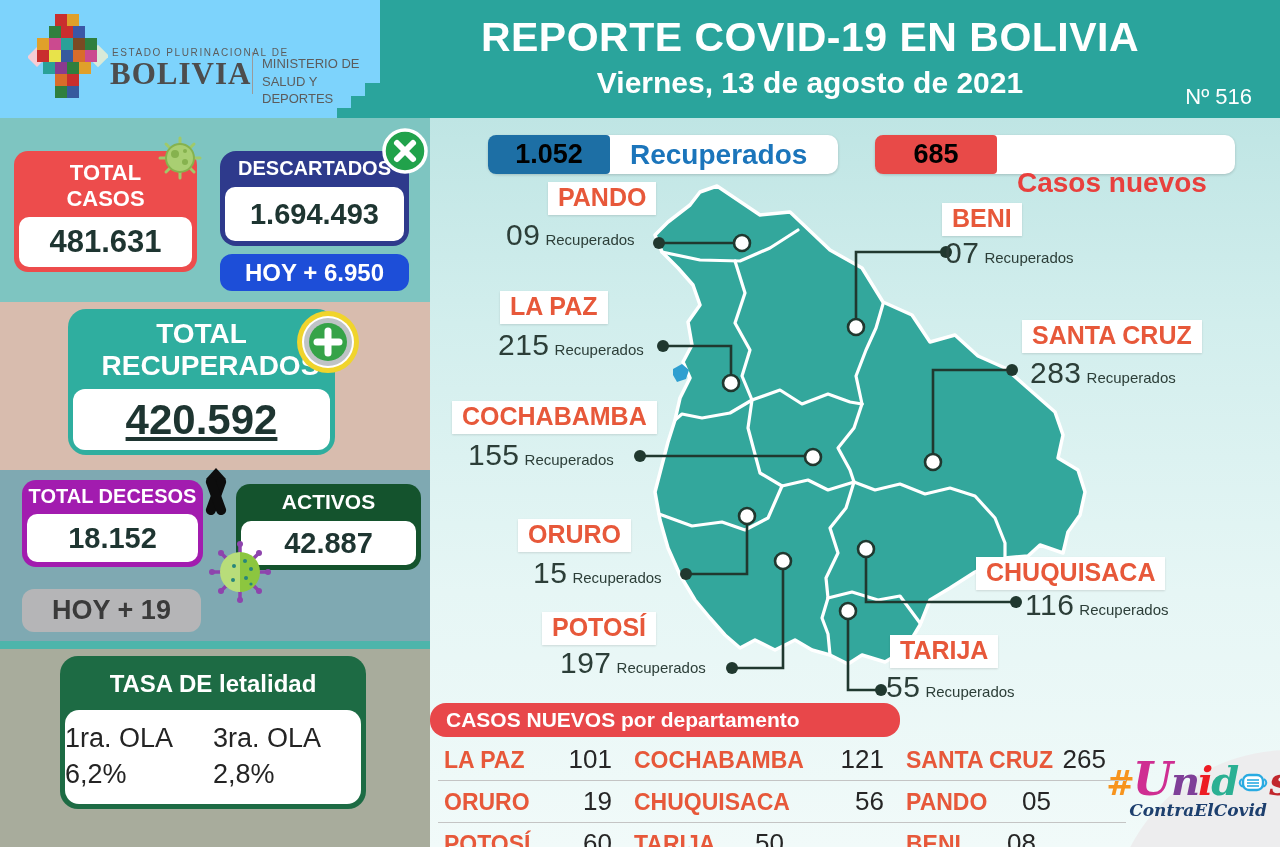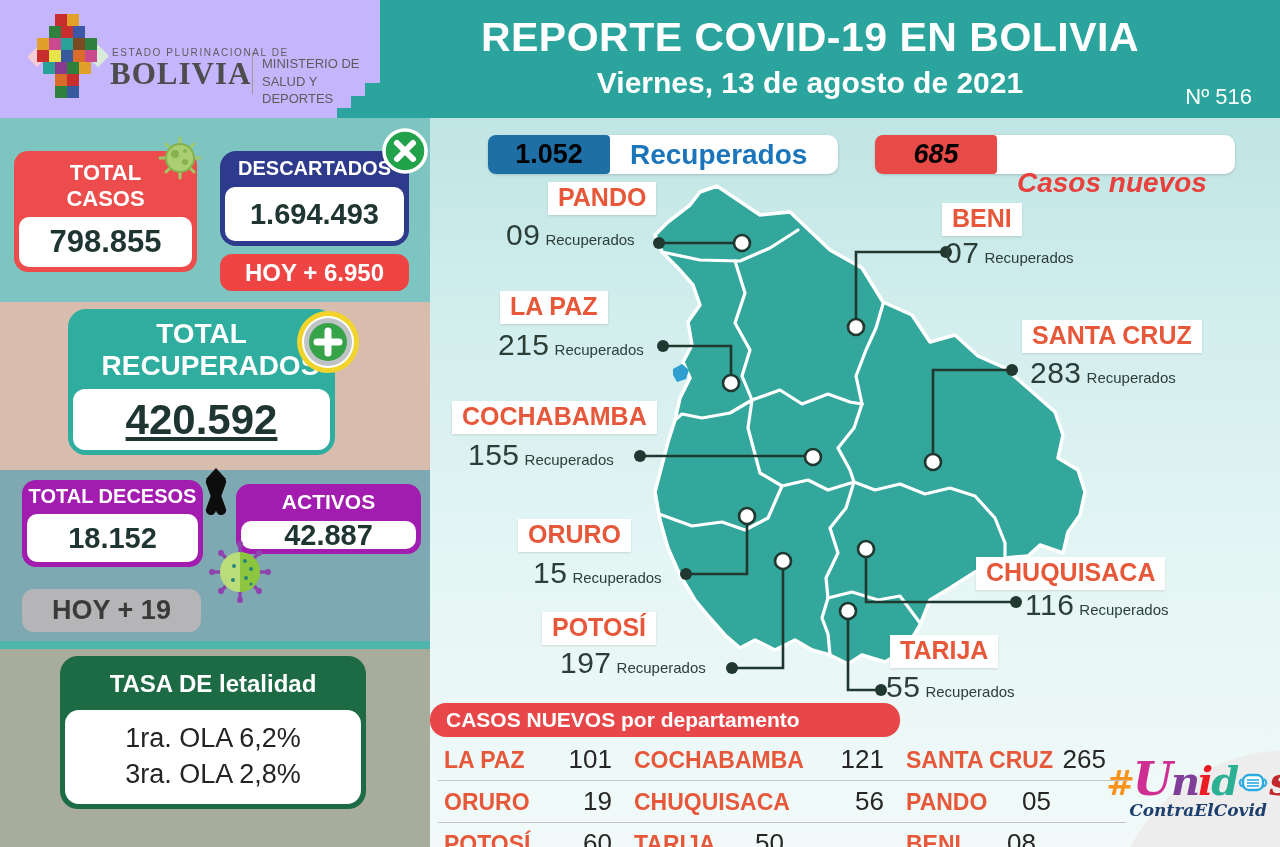--- a/index.html
+++ b/index.html
@@ -8,21 +8,21 @@
   .canvas { position:relative; width:1280px; height:847px; overflow:hidden; background:#ffffff; }
 
   
   .header { position:absolute; left:0; top:0; width:1280px; height:118px; background:#2aa49c; }
   .title-block { position:absolute; left:440px; top:14px; width:740px; text-align:center; color:#ffffff; }
   .main-title { font-size:41px; font-weight:bold; letter-spacing:0.5px; }
   .date-line { font-size:30px; font-weight:700; margin-top:5px; }
   .report-no { position:absolute; right:28px; top:84px; color:#ffffff; font-size:22px; }
 
   
-  .logo-block { position:absolute; left:0; top:0; width:380px; height:122px; background:#c4b5fd;
+  .logo-block { position:absolute; left:0; top:0; width:380px; height:122px; background:#7dd3fc;
     clip-path: polygon(0 0,380px 0,380px 83px,365px 83px,365px 96px,351px 96px,351px 108px,337px 108px,337px 122px,0 122px); }
   .coat { position:absolute; left:28px; top:12px; }
   .estado-text { position:absolute; left:112px; top:47px; font-size:10px; letter-spacing:1.6px; color:#5c5c5c; }
   .bolivia-text { position:absolute; left:110px; top:56px; font-size:31px; font-weight:bold; font-family:"Liberation Serif", serif; color:#4d4d4d; letter-spacing:1px; }
   .logo-divider { position:absolute; left:252px; top:52px; width:1px; height:42px; background:#9a9a9a; }
   .ministry-text { position:absolute; left:262px; top:55px; font-size:13px; color:#5c5c5c; line-height:1.35; }
 
   
   .sec { position:absolute; left:0; width:430px; }
   .sec1 { top:118px; height:184px; background:#7ec5c1; }
@@ -36,57 +36,57 @@
   .stat-card .val-box { position:absolute; left:5px; right:5px; bottom:5px; background:#ffffff; border-radius:10px;
     display:flex; align-items:center; justify-content:center; color:#1e3531; font-weight:600; }
 
   .card-casos   { left:14px;  top:151px; width:183px; height:121px; background:#ed4c4c; }
   .card-casos .hd { padding-top:9px; font-size:22px; line-height:1.2; }
   .card-casos .val-box { top:66px; font-size:31px; }
 
   .card-desc    { left:220px; top:151px; width:189px; height:95px; background:#2e3a8c; border-radius:16px; }
   .card-desc .hd { padding-top:6px; font-size:20px; }
   .card-desc .val-box { top:36px; font-size:29px; }
-  .pill-hoy-desc { position:absolute; left:220px; top:254px; width:189px; height:37px; background:#ef4444; border-radius:12px;
+  .pill-hoy-desc { position:absolute; left:220px; top:254px; width:189px; height:37px; background:#1d4ed8; border-radius:12px;
     color:#ffffff; font-size:24px; font-weight:600; display:flex; align-items:center; justify-content:center; }
 
   .card-recu    { left:68px; top:309px; width:267px; height:146px; background:#2fae9f; border-radius:18px; }
   .card-recu .hd { padding-top:9px; font-size:28px; line-height:1.15; }
   .card-recu .val-box { top:80px; font-size:42px; border-radius:12px;text-decoration:underline; }
 
   .card-dece    { left:22px; top:480px; width:181px; height:87px; background:#a21caf; }
   .card-dece .hd { padding-top:5px; font-size:20px; }
   .card-dece .val-box { top:34px; font-size:29px; }
   .pill-hoy-dece { position:absolute; left:22px; top:589px; width:179px; height:43px; background:#b5b5b7; border-radius:12px;
     color:#3a3a3a; font-size:27px; font-weight:600; display:flex; align-items:center; justify-content:center; }
 
-  .card-activos { left:236px; top:484px; width:185px; height:70px; background:#a21caf; }
+  .card-activos { left:236px; top:484px; width:185px; height:86px; background:#14532d; }
   .card-activos .hd { padding-top:6px; font-size:21px; }
   .card-activos .val-box { top:37px; font-size:29px; }
 
   .card-tasa    { left:60px; top:656px; width:306px; height:153px; background:#1d6b44; border-radius:18px; }
   .card-tasa .hd { padding-top:14px; font-size:24px; }
-  .card-tasa .val-box { top:54px; flex-direction:column; font-weight:400; font-size:27px; color:#242424;
+  .card-tasa .val-box { top:54px; flex-direction:row; font-weight:400; font-size:27px; color:#242424;
     line-height:1.33; border-radius:14px; align-items:center; justify-content:center; }
 
   .icon { position:absolute; }
 
   
   .map-area { position:absolute; left:430px; top:118px; width:850px; height:729px;
     background:linear-gradient(180deg,#bfe5e4 0%,#d2eeed 28%,#e6f6f5 65%,#f1faf9 100%); }
 
   .badge { position:absolute; top:17px; height:39px; background:#ffffff; border-radius:10px;
     display:flex; align-items:stretch; box-shadow:0 1px 3px rgba(0,0,0,0.18); }
   .badge .num { width:122px; border-radius:8px 4px 4px 8px; color:#000000; font-size:27px; font-weight:bold;
     display:flex; align-items:center; justify-content:center; }
   .badge .lbl { display:flex; align-items:center; padding:0 20px; font-size:28px; font-weight:bold; }
   .badge-recu { left:58px; width:350px; }
   .badge-recu .num { background:#1d6fa5; }
   .badge-recu .lbl { color:#1b75bb; }
-  .badge-casos { left:445px; width:360px;font-style:italic; }
+  .badge-casos { left:445px; width:360px; }
   .badge-casos .num { background:#e84a48; }
   .badge-casos .lbl { color:#e8403d;margin-top:48px; }
 
   .map-svg { position:absolute; left:0; top:0; }
 
   .dept-label { position:absolute; background:#ffffff; color:#e7583a; font-weight:bold; font-size:25px;
     padding:1px 10px 3px 10px; box-shadow:0 1px 2px rgba(0,0,0,0.12); white-space:nowrap; }
   .dept-value { position:absolute; color:#2c3e38; white-space:nowrap; }
   .dept-value .n { font-size:30px; letter-spacing:0.5px; }
   .dept-value .u { font-size:15px; margin-left:5px; }
@@ -165,21 +165,21 @@
   </div>
 
   <div class="sec sec1"></div>
   <div class="sec sec2"></div>
   <div class="sec sec3"></div>
   <div class="sec sec-strip"></div>
   <div class="sec sec4"></div>
 
   <div class="stat-card card-casos">
     <div class="hd" style="width:120px;margin:0 auto;">TOTAL CASOS</div>
-    <div class="val-box">798.855</div>
+    <div class="val-box">481.631</div>
   </div>
   <svg class="icon" style="left:154px;top:132px;" width="52" height="52" viewBox="0 0 52 52">
     <g stroke="#9fca6a" stroke-width="3" stroke-linecap="round">
       <line x1="26" y1="6" x2="26" y2="46"></line>
         <line x1="6" y1="26" x2="46" y2="26"></line>
       <line x1="12" y1="12" x2="40" y2="40"></line>
         <line x1="40" y1="12" x2="12" y2="40"></line>
     </g>
     <circle cx="26" cy="26" r="14" fill="#a9cf72" stroke="#86b24e" stroke-width="2"></circle>
     <circle cx="21" cy="22" r="4" fill="#86b24e"></circle>

